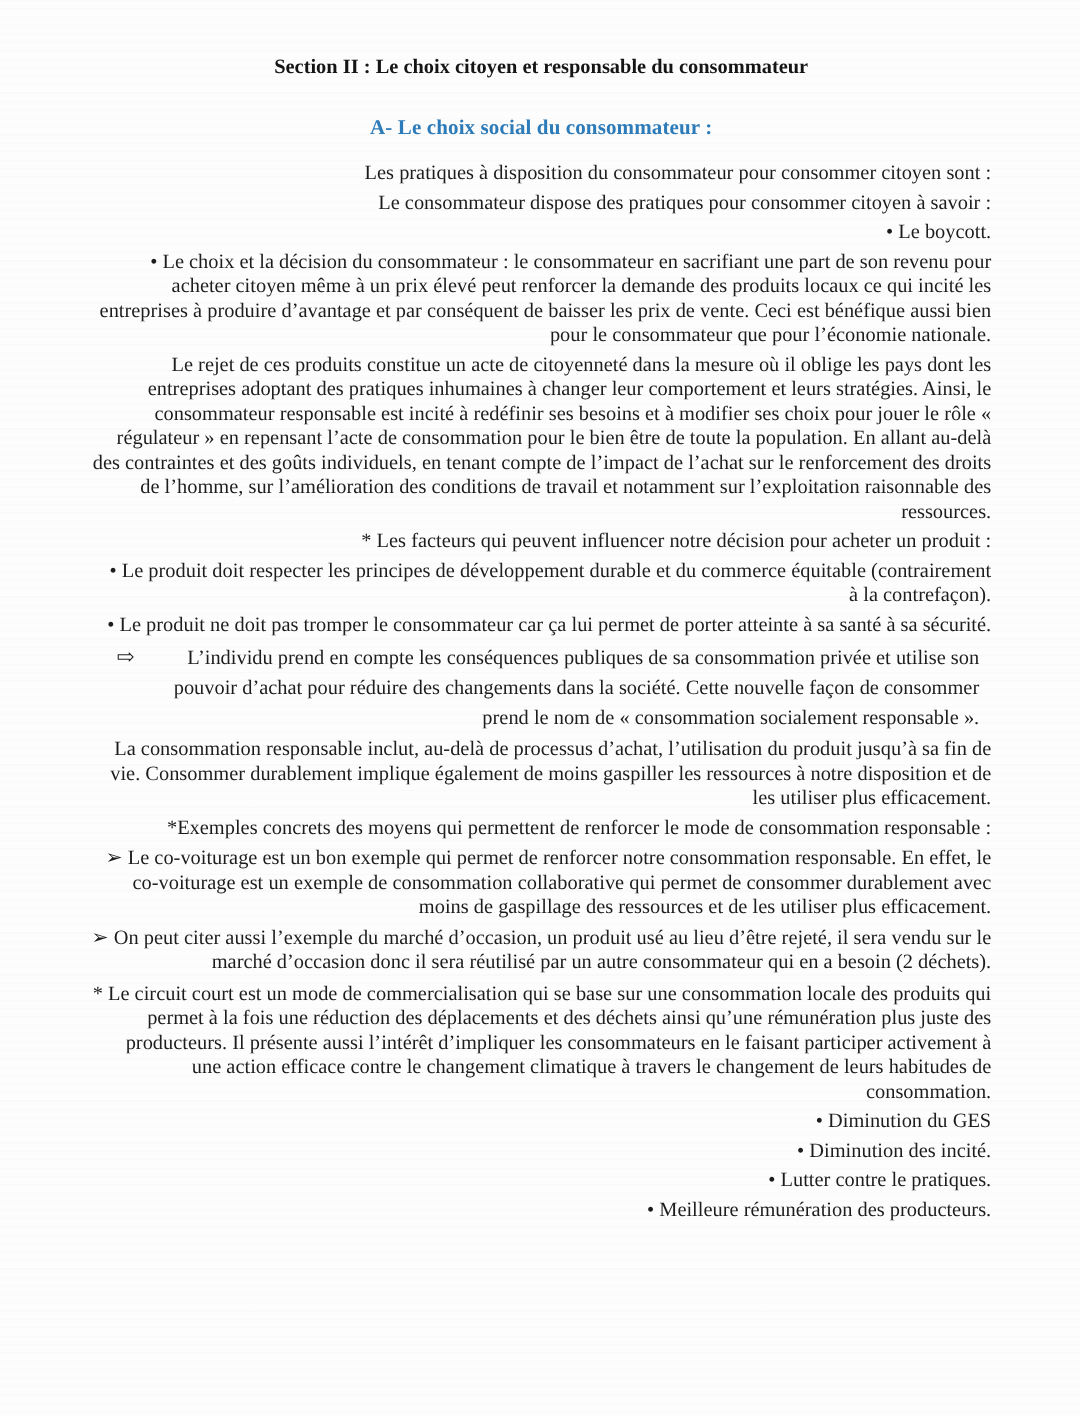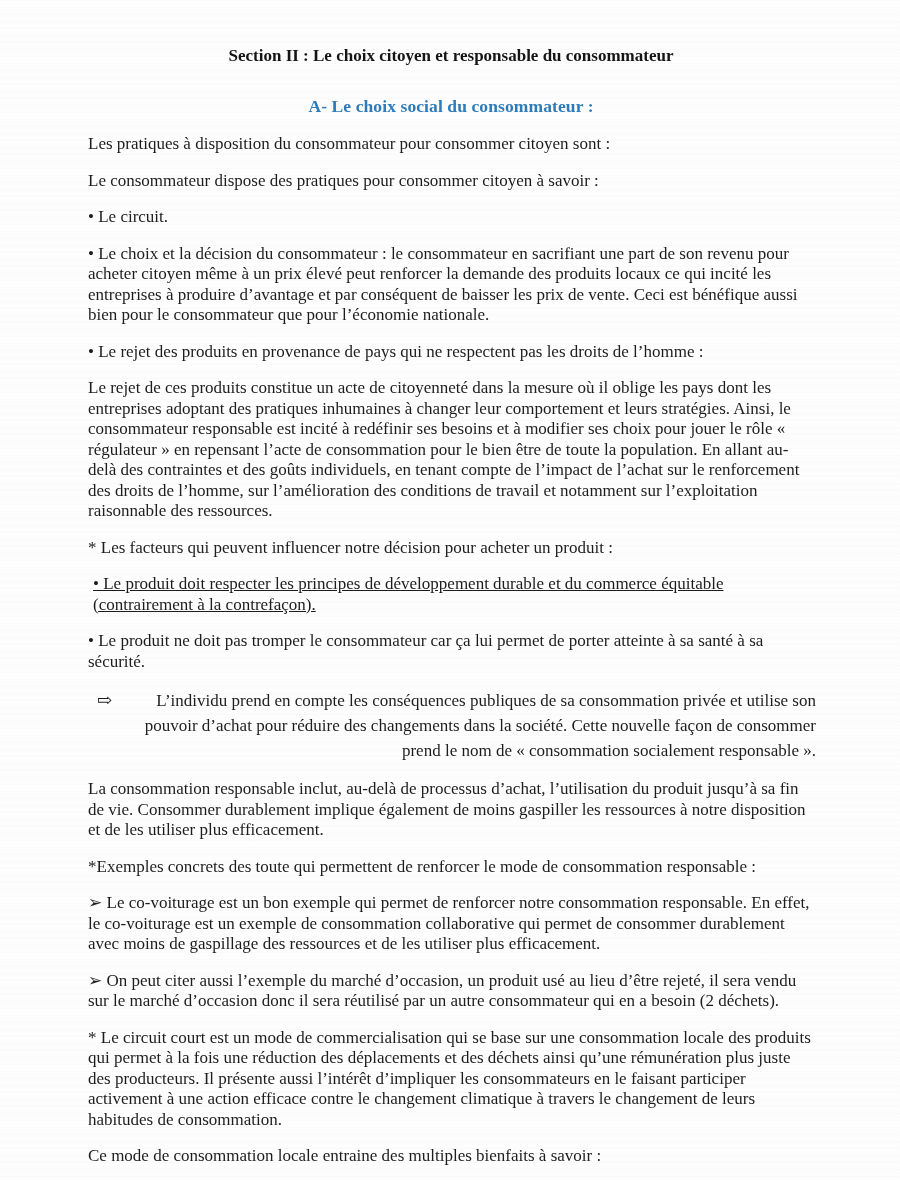--- a/index.html
+++ b/index.html
@@ -43,28 +43,28 @@
     font-weight: 700;
     font-size: 17.5px;
     margin: 29px 0 18px 0;
     letter-spacing: 0.1px;
     text-align: center;
   }
   .sec-head.sec-head-b {
     margin: 15px 0 1px 0;
   }
   p.block {
-    margin: 16px;
+    margin: 4px;
+    text-align: right;
   }
   p.sp-sm {
     margin-top: 5px;
   }
   p.indent-bullet {
     padding-left: 5px;
-    text-decoration: underline;
   }
   .arrow-item {
     display: flex;
     align-items: flex-start;
     padding-left: 25px;
     margin-top: 2px;
     line-height: 25px;
   }
   .arrow-marker {
     flex: none;
@@ -82,41 +82,39 @@
 
 <div class="page">
 
   <p class="doc-title">Section II : Le choix citoyen et responsable du consommateur</p>
 
   <section>
     <h2 class="sec-head" style="color: rgb(45, 123, 184);">A- Le choix social du consommateur :</h2>
 
     <p class="block">Les pratiques à disposition du consommateur pour consommer citoyen sont :</p>
     <p class="block">Le consommateur dispose des pratiques pour consommer citoyen à savoir :</p>
-    <p class="block">• Le circuit.</p>
+    <p class="block">• Le boycott.</p>
     <p class="block">• Le choix et la décision du consommateur : le consommateur en sacrifiant une part de son revenu pour acheter citoyen même à un prix élevé peut renforcer la demande des produits locaux ce qui incité les entreprises à produire d’avantage et par conséquent de baisser les prix de vente. Ceci est bénéfique aussi bien pour le consommateur que pour l’économie nationale.</p>
-    <p class="block">• Le rejet des produits en provenance de pays qui ne respectent pas les droits de l’homme :</p>
     <p class="block">Le rejet de ces produits constitue un acte de citoyenneté dans la mesure où il oblige les pays dont les entreprises adoptant des pratiques inhumaines à changer leur comportement et leurs stratégies. Ainsi, le consommateur responsable est incité à redéfinir ses besoins et à modifier ses choix pour jouer le rôle « régulateur » en repensant l’acte de consommation pour le bien être de toute la population. En allant au-delà des contraintes et des goûts individuels, en tenant compte de l’impact de l’achat sur le renforcement des droits de l’homme, sur l’amélioration des conditions de travail et notamment sur l’exploitation raisonnable des ressources.</p>
     <p class="block">* Les facteurs qui peuvent influencer notre décision pour acheter un produit :</p>
     <p class="block indent-bullet">• Le produit doit respecter les principes de développement durable et du commerce équitable (contrairement à la contrefaçon).</p>
     <p class="block">• Le produit ne doit pas tromper le consommateur car ça lui permet de porter atteinte à sa santé à sa sécurité.</p>
 
     <div class="arrow-item">
       <span class="arrow-marker">⇨</span>
       <span class="arrow-text">L’individu prend en compte les conséquences publiques de sa consommation privée et utilise son pouvoir d’achat pour réduire des changements dans la société. Cette nouvelle façon de consommer prend le nom de « consommation socialement responsable ».</span>
     </div>
   </section>
 
   <section>
 
     <p class="block">La consommation responsable inclut, au-delà de processus d’achat, l’utilisation du produit jusqu’à sa fin de vie. Consommer durablement implique également de moins gaspiller les ressources à notre disposition et de les utiliser plus efficacement.</p>
-    <p class="block">*Exemples concrets des toute qui permettent de renforcer le mode de consommation responsable :</p>
+    <p class="block">*Exemples concrets des moyens qui permettent de renforcer le mode de consommation responsable :</p>
     <p class="block sp-sm">➢ Le co-voiturage est un bon exemple qui permet de renforcer notre consommation responsable. En effet, le co-voiturage est un exemple de consommation collaborative qui permet de consommer durablement avec moins de gaspillage des ressources et de les utiliser plus efficacement.</p>
     <p class="block sp-sm">➢ On peut citer aussi l’exemple du marché d’occasion, un produit usé au lieu d’être rejeté, il sera vendu sur le marché d’occasion donc il sera réutilisé par un autre consommateur qui en a besoin (2 déchets).</p>
     <p class="block sp-sm">* Le circuit court est un mode de commercialisation qui se base sur une consommation locale des produits qui permet à la fois une réduction des déplacements et des déchets ainsi qu’une rémunération plus juste des producteurs. Il présente aussi l’intérêt d’impliquer les consommateurs en le faisant participer activement à une action efficace contre le changement climatique à travers le changement de leurs habitudes de consommation.</p>
-    <p class="block">Ce mode de consommation locale entraine des multiples bienfaits à savoir :</p>
     <p class="block">• Diminution du GES</p>
     <p class="block">• Diminution des incité.</p>
     <p class="block">• Lutter contre le pratiques.</p>
     <p class="block">• Meilleure rémunération des producteurs.</p>
   </section>
 
 </div>
 
 </body></html>

